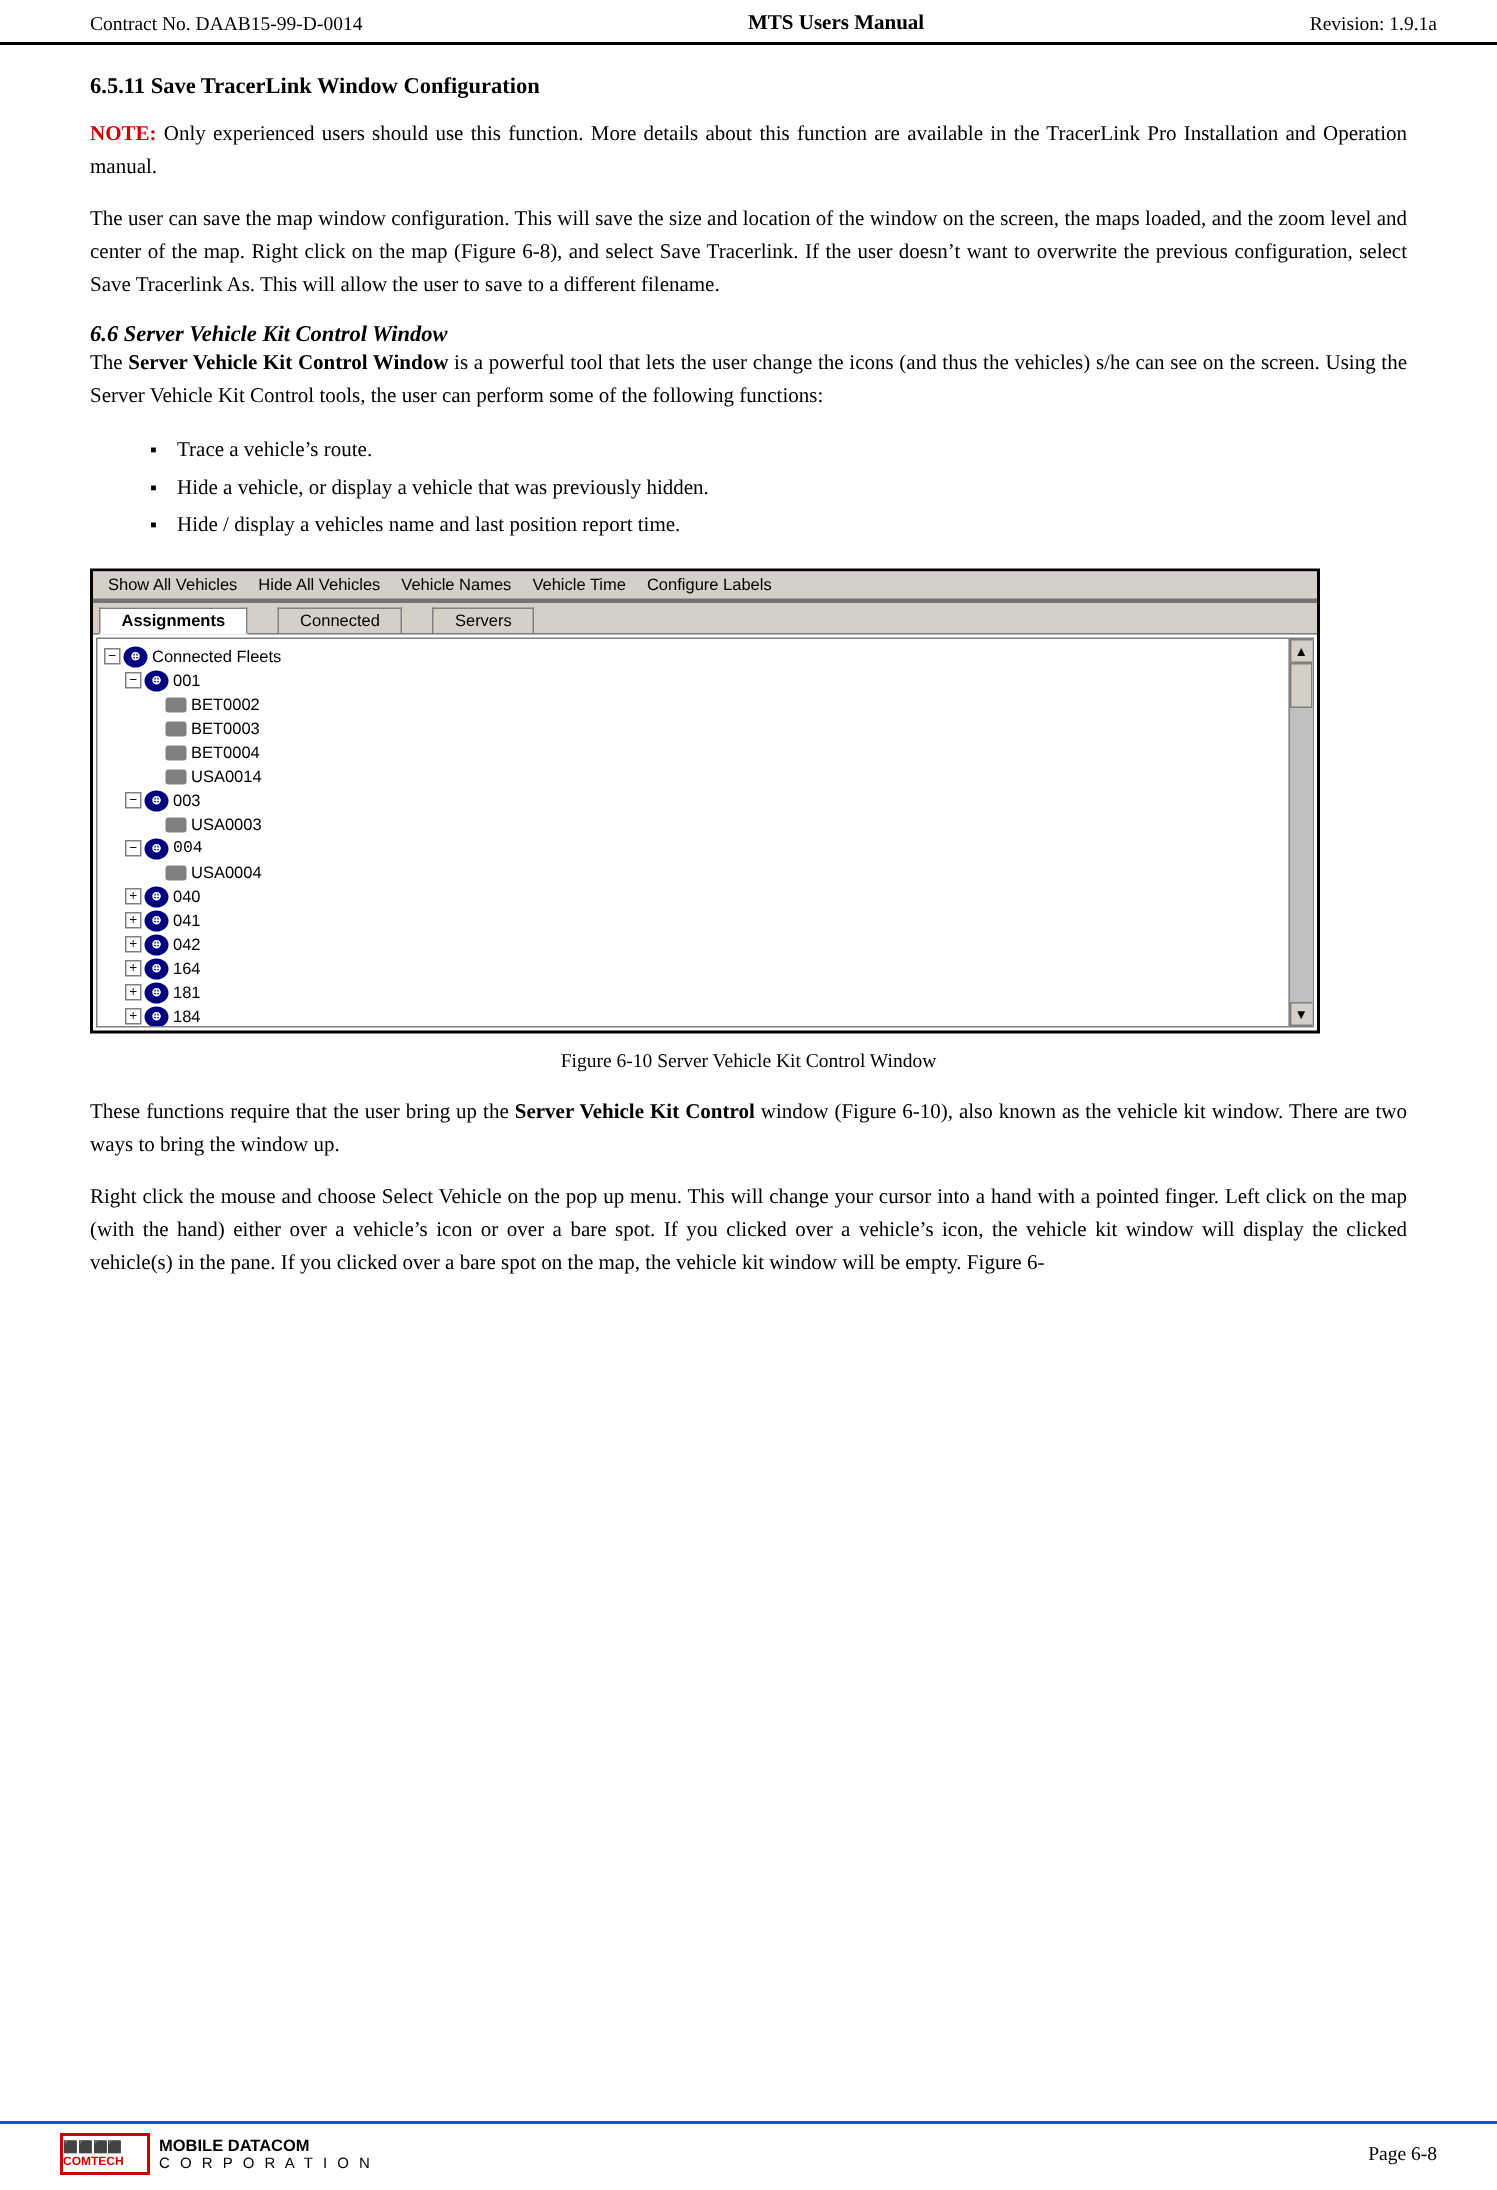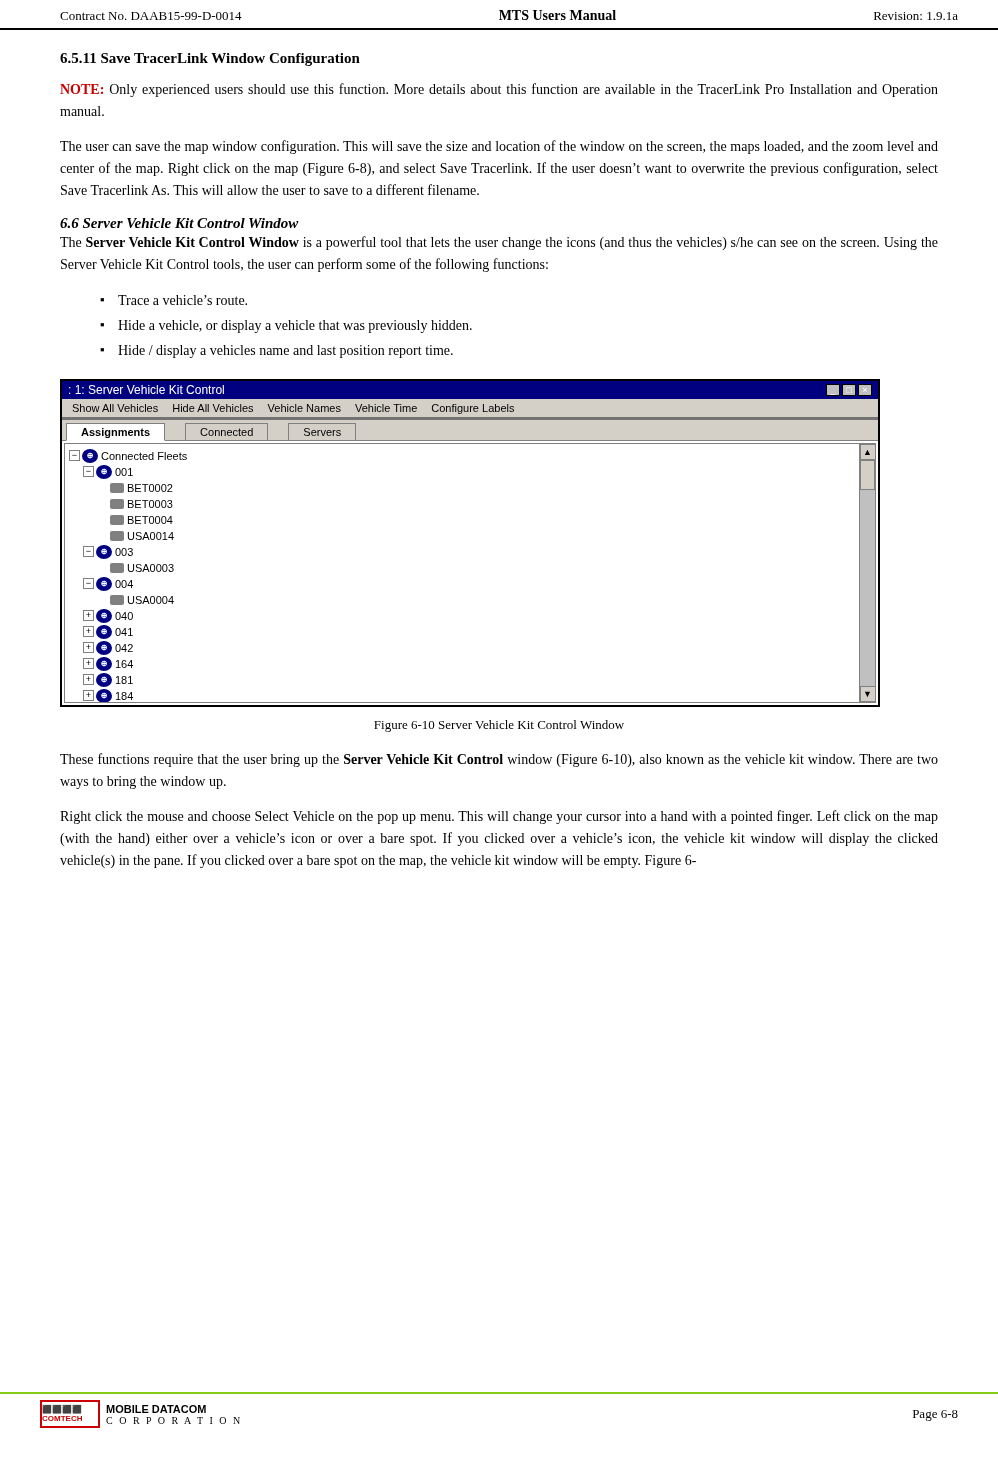--- a/index.html
+++ b/index.html
@@ -239,25 +239,25 @@
     
     .figure-caption {
       text-align: center;
       font-size: 13px;
       margin: 8px 0 16px 0;
     }
 
     
     .page-footer {
       position: absolute;
-      bottom: 26px;
+      bottom: 4px;
       left: 0;
       right: 0;
       padding: 6px 40px;
-      border-top: 2px solid #84cc16;
+      border-top: 2px solid #1d4ed8;
       display: flex;
       justify-content: space-between;
       align-items: center;
     }
     .footer-logo {
       display: flex;
       align-items: center;
       gap: 6px;
     }
     .logo-box {
@@ -307,28 +307,20 @@
   </p>
 
   <ul class="bullet-list">
     <li id="bullet0">Trace a vehicle’s route.</li>
     <li id="bullet1">Hide a vehicle, or display a vehicle that was previously hidden.</li>
     <li id="bullet2">Hide / display a vehicles name and last position report time.</li>
   </ul>
 
   <div class="window-container">
 
-    <div class="window-titlebar">
-      <span>: 1: Server Vehicle Kit Control</span>
-      <div class="window-titlebar-buttons">
-        <div class="win-btn">_</div>
-        <div class="win-btn">□</div>
-        <div class="win-btn">×</div>
-      </div>
-    </div>
 
     <div class="window-menubar">
       <span class="menu-item" id="menu0">Show All Vehicles</span>
       <span class="menu-item" id="menu1">Hide All Vehicles</span>
       <span class="menu-item" id="menu2">Vehicle Names</span>
       <span class="menu-item" id="menu3">Vehicle Time</span>
       <span class="menu-item" id="menu4">Configure Labels</span>
     </div>
 
     <div class="window-tabs">
@@ -378,21 +370,21 @@
               <span style="font-family: Arial, sans-serif; font-size: 11px;">003</span>
             </div>
             <div class="tree-item" style="padding-left: 28px;">
               <div class="expand-placeholder"></div>
               <div style="width: 14px; height: 10px; background: rgb(128, 128, 128); margin-right: 3px; flex-shrink: 0; border-radius: 2px;"></div>
               <span style="font-family: Arial, sans-serif; font-size: 11px;">USA0003</span>
             </div>
             <div class="tree-item" style="padding-left: 14px;">
               <div class="expand-btn">−</div>
               <div class="fleet-icon">⊕</div>
-              <span style="font-family: Liberation Sans, sans-serif; font-size: 11px;">004</span>
+              <span style="font-family: Liberation Mono, monospace; font-size: 11px;">004</span>
             </div>
             <div class="tree-item" style="padding-left: 28px;">
               <div class="expand-placeholder"></div>
               <div style="width: 14px; height: 10px; background: rgb(128, 128, 128); margin-right: 3px; flex-shrink: 0; border-radius: 2px;"></div>
               <span style="font-family: Arial, sans-serif; font-size: 11px;">USA0004</span>
             </div>
             <div class="tree-item" style="padding-left: 14px;">
               <div class="expand-btn">+</div>
               <div class="fleet-icon">⊕</div>
               <span style="font-family: Arial, sans-serif; font-size: 11px;">040</span>
@@ -444,17 +436,17 @@
 
 </div>
 
 <div class="page-footer">
   <div class="footer-logo">
     <div class="logo-box">
       <span>⬛⬛⬛⬛ COMTECH</span>
     </div>
     <div>
       <div class="footer-company">MOBILE DATACOM</div>
-      <div style="font-size:10px; font-family: Liberation Serif, serif; letter-spacing:2px;">C O R P O R A T I O N</div>
+      <div style="font-size:10px; font-family: Liberation Sans, sans-serif; letter-spacing:2px;">C O R P O R A T I O N</div>
     </div>
   </div>
   <div class="footer-page">Page 6-8</div>
 </div>
 
 </body></html>

